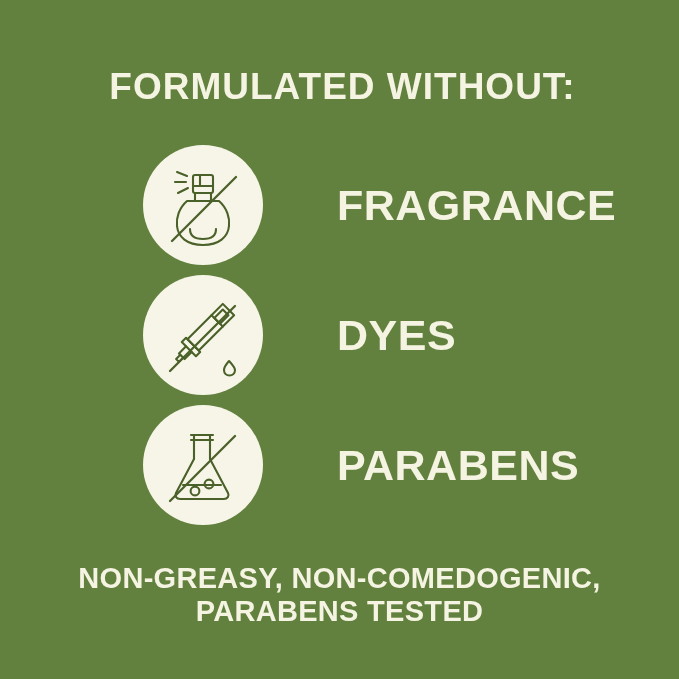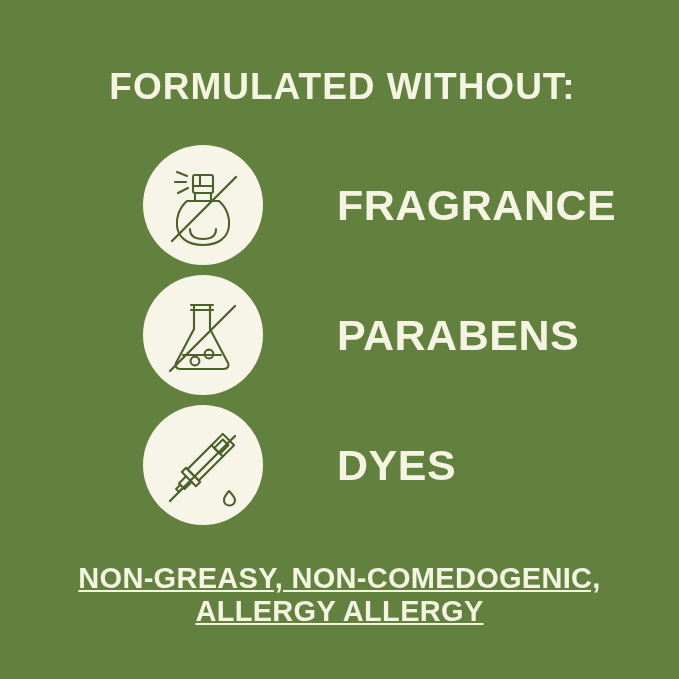--- a/index.html
+++ b/index.html
@@ -68,21 +68,21 @@
     position:absolute;
     left:0; top:562px;
     width:679px;
     text-align:center;
     color:#f5f3e2;
     font-size:29px;
     font-weight:bold;
     letter-spacing:0.3px;
     line-height:33px;
   }
-  .footer div { white-space:nowrap;text-decoration:underline; }
+  .footer div { white-space:nowrap; }
 </style>
 </head>
 <body>
 
 <div class="panel">
 
   <div class="title">FORMULATED WITHOUT:</div>
 
   <div class="rows">
 
@@ -111,20 +111,47 @@
           </g>
         </svg>
       </div>
       <div class="row-label">FRAGRANCE</div>
     </div>
 
     <div class="row">
       <div class="badge">
         <svg viewBox="0 0 120 120" xmlns="http://www.w3.org/2000/svg">
           <g fill="none" stroke="#4A6129" stroke-width="2.1" stroke-linecap="round" stroke-linejoin="round">
+            <g transform="rotate(45 60 60)">
+
+              <path d="M52 24 L68 24 L68 40 L52 40 Z"></path>
+              <path d="M56 28 L64 28 L64 40 L56 40 Z"></path>
+
+              <path d="M52 40 L52 74 L68 74 L68 40"></path>
+
+              <path d="M50 74 L70 74 L70 80 L50 80 Z"></path>
+
+              <path d="M56 80 L56 90 L64 90 L64 80"></path>
+              <path d="M58 90 L58 96 L62 96 L62 90"></path>
+            </g>
+
+            <path d="M86 86 C82.5 90 81 92.5 81 95 C81 98.3 83.5 100.5 86.5 100.5
+                     C89.5 100.5 92 98.3 92 95 C92 92.5 89.5 89.8 86 86 Z"></path>
+
+            <path d="M27 96 L92 31" stroke-width="2.3"></path>
+          </g>
+        </svg>
+      </div>
+      <div class="row-label">DYES</div>
+    </div>
+
+    <div class="row">
+      <div class="badge">
+        <svg viewBox="0 0 120 120" xmlns="http://www.w3.org/2000/svg">
+          <g fill="none" stroke="#4A6129" stroke-width="2.1" stroke-linecap="round" stroke-linejoin="round">
 
             <path d="M48 30 L70 30"></path>
 
             <path d="M51 30 L51 54"></path>
             <path d="M67 30 L67 54"></path>
 
             <path d="M48 35 L70 35"></path>
 
             <path d="M51 54 L33 88 C31.5 91 33.5 94 37 94 L81 94
                      C84.5 94 86.5 91 85 88 L67 54"></path>
@@ -134,47 +161,20 @@
             <circle cx="52" cy="86" r="4.4"></circle>
             <circle cx="66" cy="79" r="4.4"></circle>
 
             <path d="M27 96 L92 31" stroke-width="2.3"></path>
           </g>
         </svg>
       </div>
       <div class="row-label">PARABENS</div>
     </div>
 
-    <div class="row">
-      <div class="badge">
-        <svg viewBox="0 0 120 120" xmlns="http://www.w3.org/2000/svg">
-          <g fill="none" stroke="#4A6129" stroke-width="2.1" stroke-linecap="round" stroke-linejoin="round">
-            <g transform="rotate(45 60 60)">
-
-              <path d="M52 24 L68 24 L68 40 L52 40 Z"></path>
-              <path d="M56 28 L64 28 L64 40 L56 40 Z"></path>
-
-              <path d="M52 40 L52 74 L68 74 L68 40"></path>
-
-              <path d="M50 74 L70 74 L70 80 L50 80 Z"></path>
-
-              <path d="M56 80 L56 90 L64 90 L64 80"></path>
-              <path d="M58 90 L58 96 L62 96 L62 90"></path>
-            </g>
-
-            <path d="M86 86 C82.5 90 81 92.5 81 95 C81 98.3 83.5 100.5 86.5 100.5
-                     C89.5 100.5 92 98.3 92 95 C92 92.5 89.5 89.8 86 86 Z"></path>
-
-            <path d="M27 96 L92 31" stroke-width="2.3"></path>
-          </g>
-        </svg>
-      </div>
-      <div class="row-label">DYES</div>
-    </div>
-
   </div>
 
   <div class="footer">
     <div>NON-GREASY, NON-COMEDOGENIC,</div>
-    <div>ALLERGY ALLERGY</div>
+    <div>PARABENS TESTED</div>
   </div>
 
 </div>
 
 </body></html>

